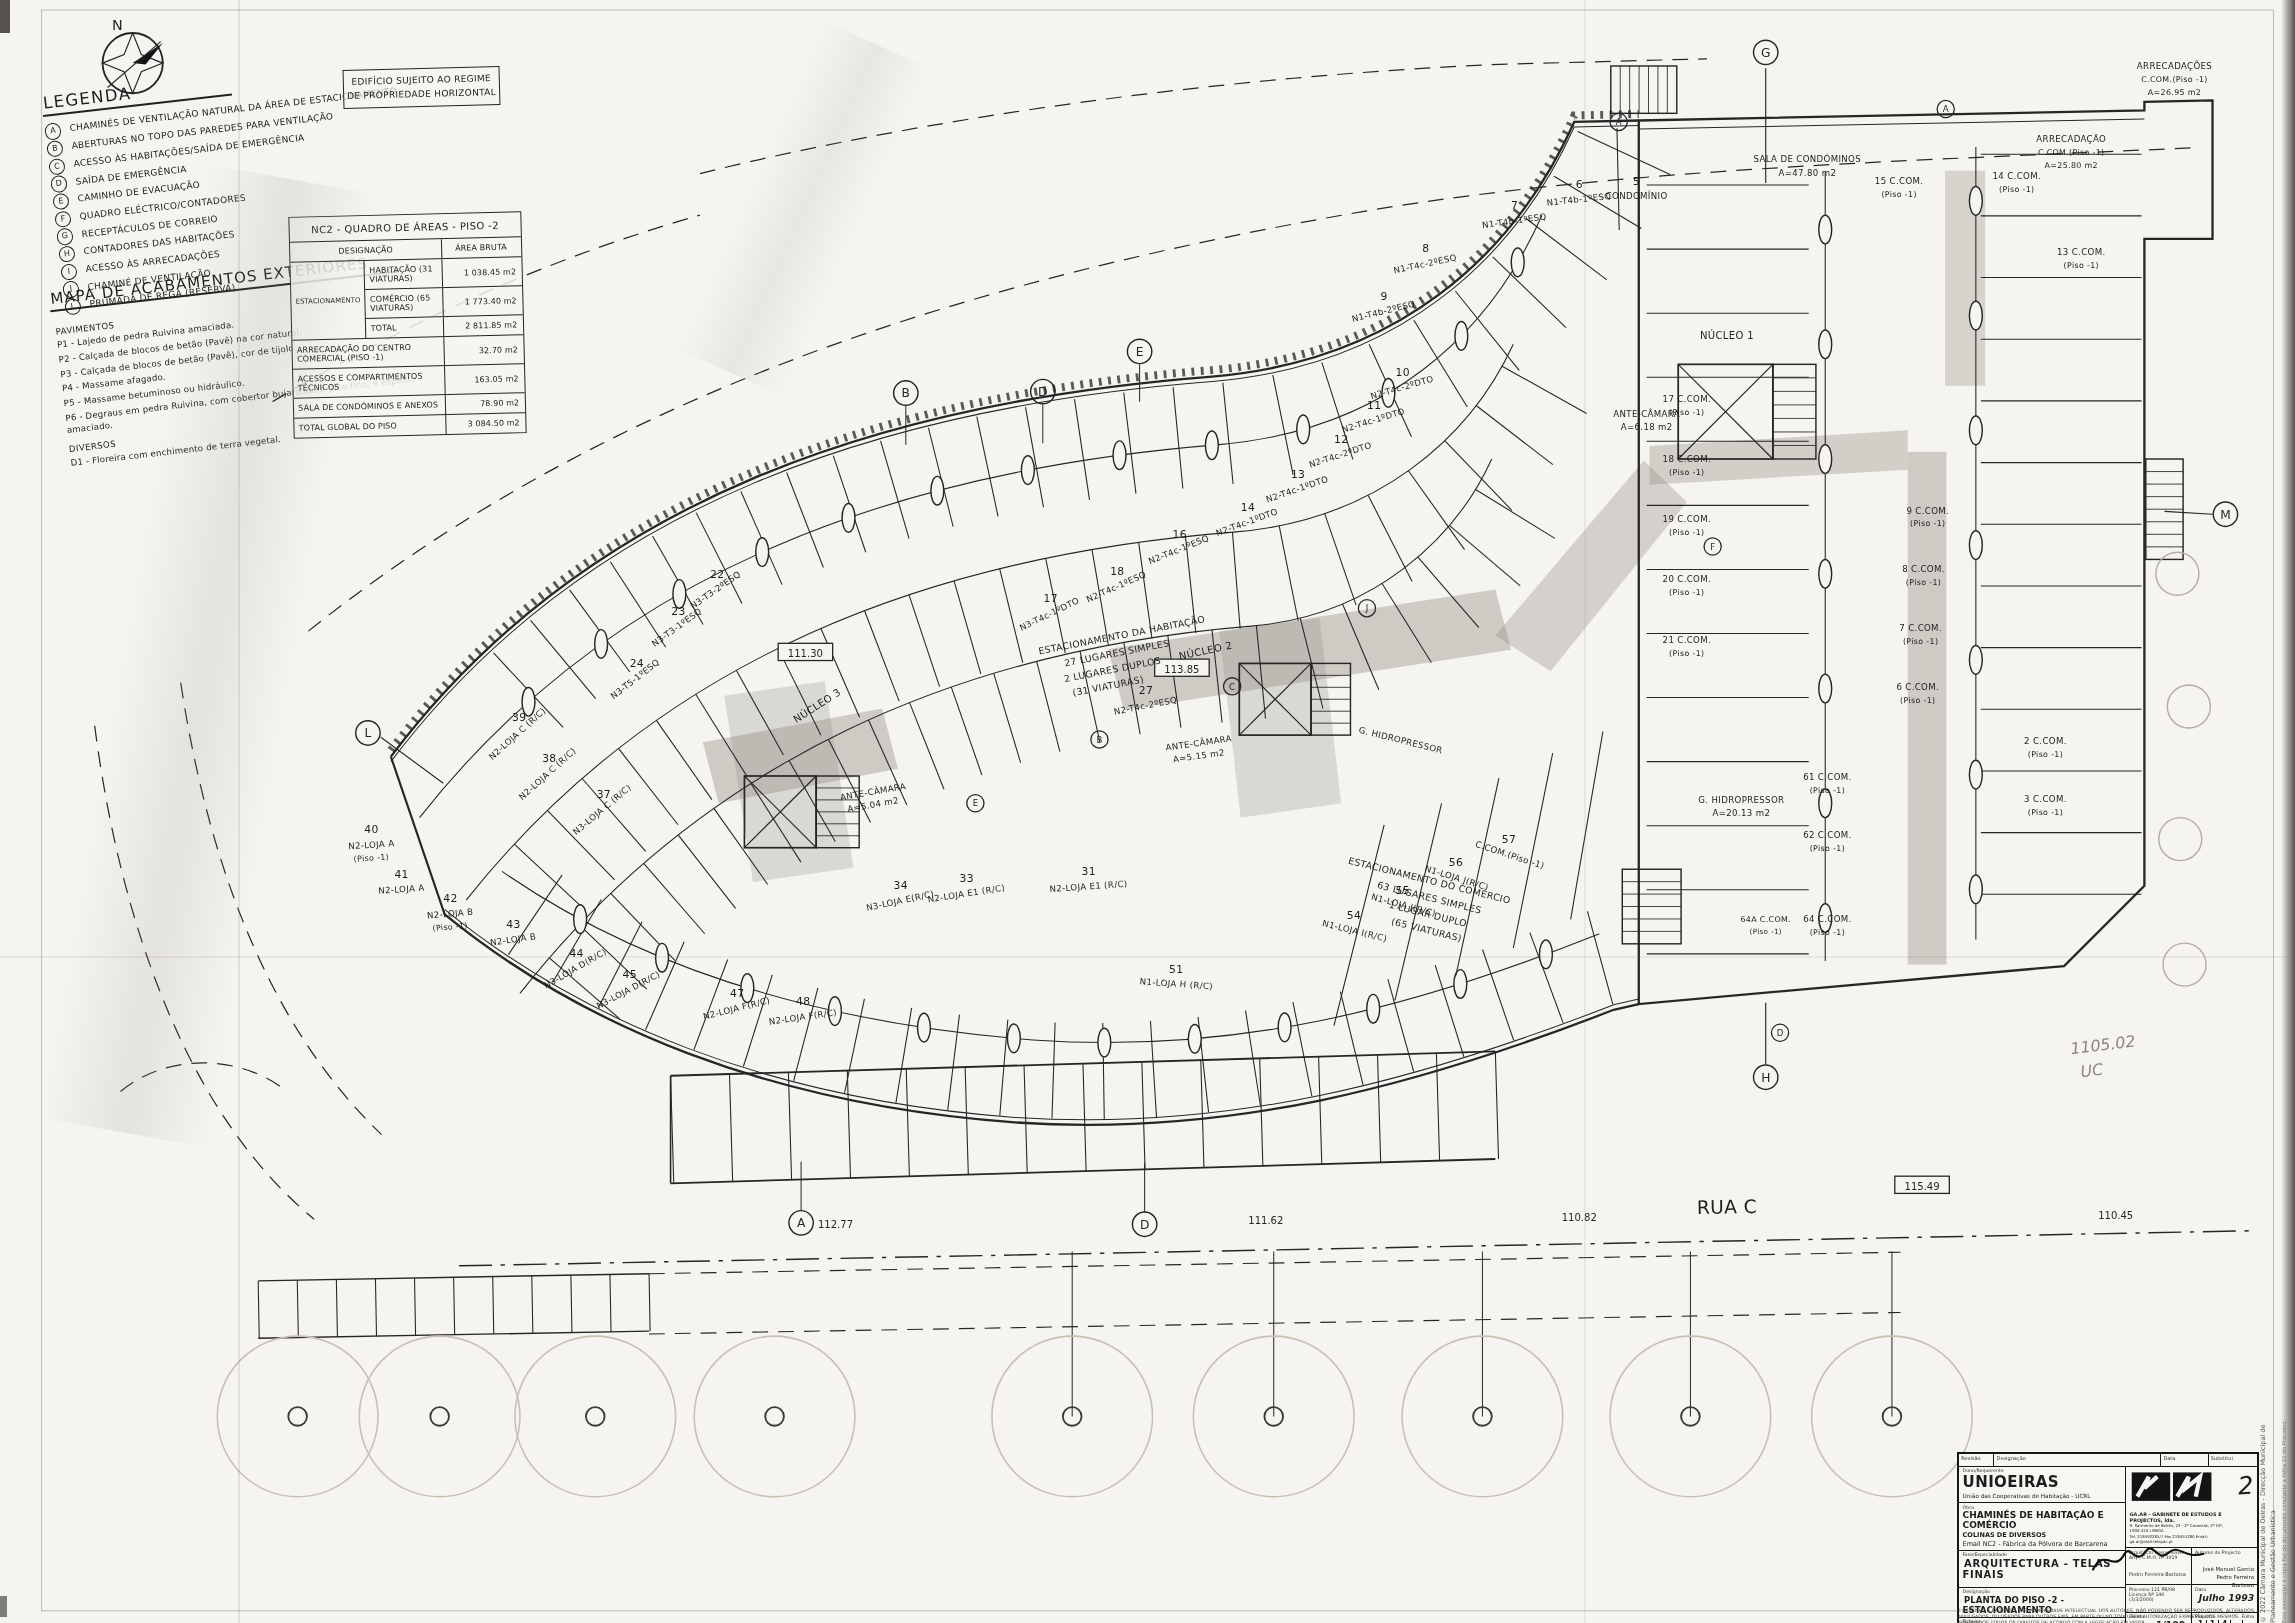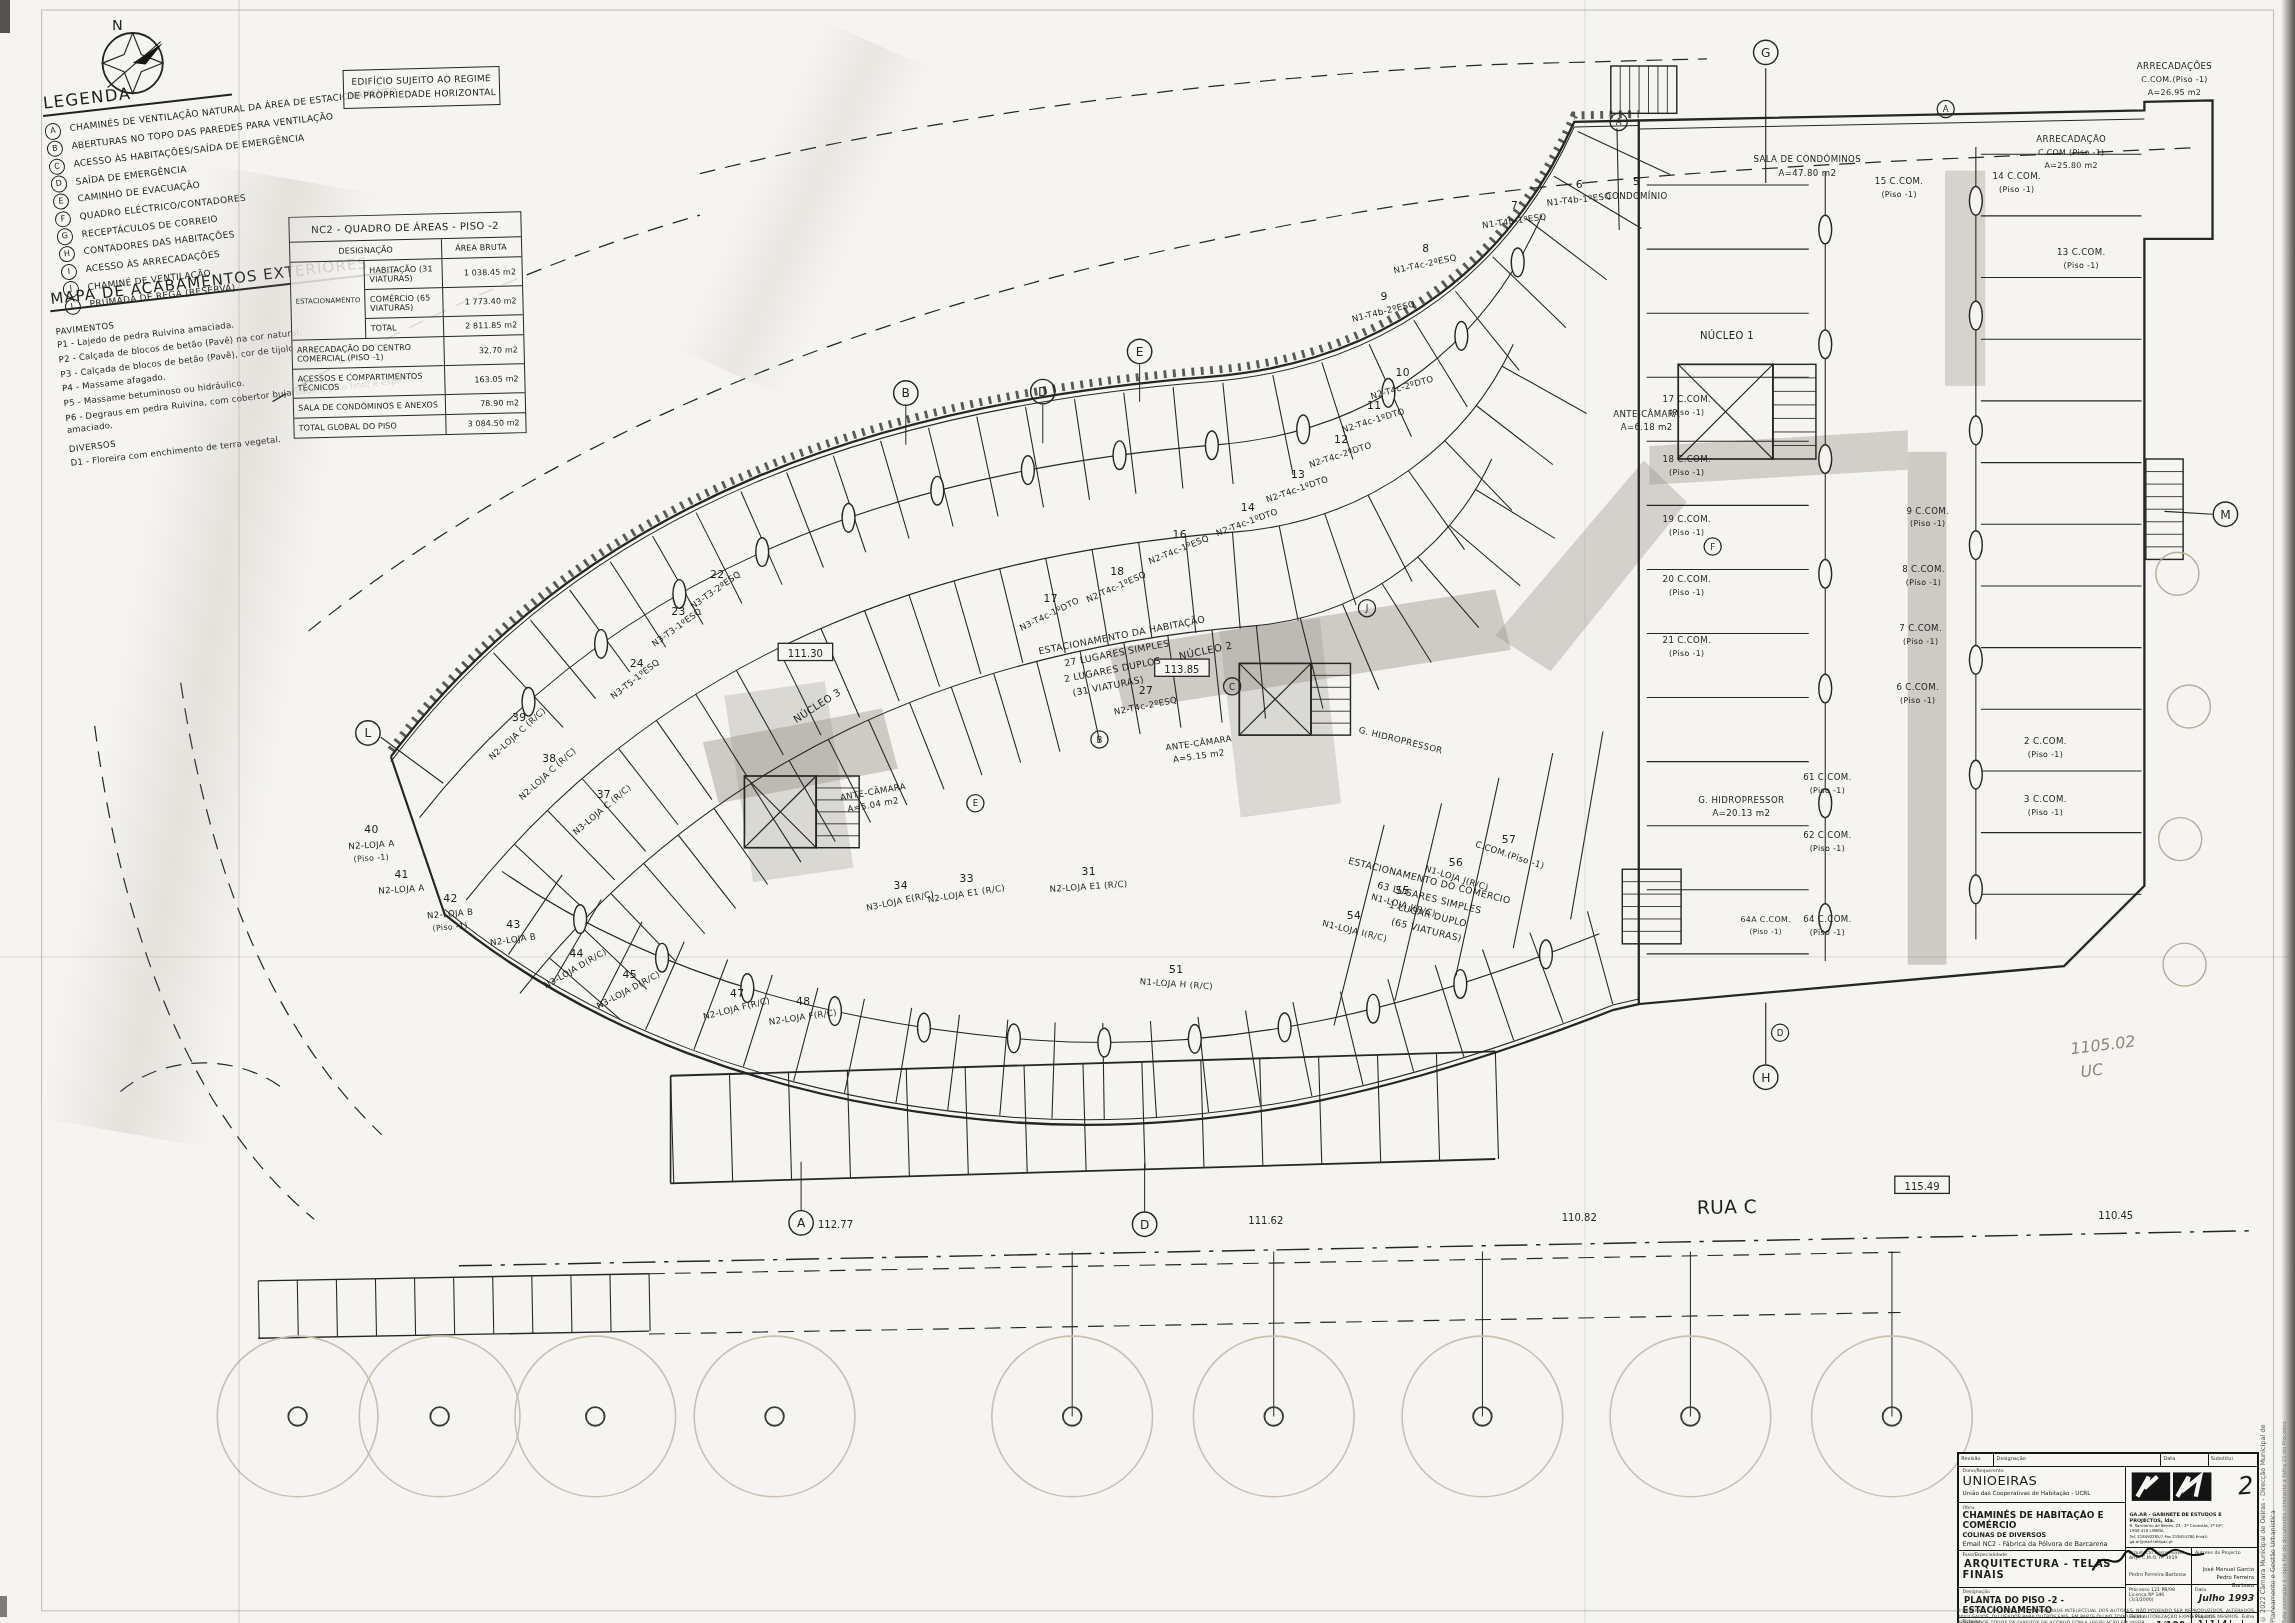--- a/index.html
+++ b/index.html
@@ -54,21 +54,21 @@
   .tb .mini{display:flex;border-bottom:1.4px solid #161616;height:11.5px;}
   .tb .mini div{flex:1;border-right:1.1px solid #161616;font-size:5px;color:#333;padding:0.7px 2.2px;}
   .tb .mini div:last-child{border-right:none;}
   .tb-main{display:flex;}
   .tb-left{flex:0 0 166px;border-right:1.4px solid #161616;display:flex;flex-direction:column;}
   .tb-right{flex:1;display:flex;flex-direction:column;}
   .cell{border-bottom:1.4px solid #161616;padding:1.4px 3.6px;position:relative;}
   .cell:last-child{border-bottom:none;}
   .lab{font-size:4.7px;color:#333;display:block;}
   .b{font-weight:bold;}
-  .client-name{font-size:13px;font-weight:normal;letter-spacing:0.4px;margin-top:34px;}
+  .client-name{font-size:15px;font-weight:bold;letter-spacing:0.4px;margin-top:34px;}
   .client-sub{font-size:5.7px;}
   .work-name{font-size:9px;font-weight:bold;}
   .work-sub{font-size:6.5px;}
   .phase-name{font-size:10px;font-weight:bold;letter-spacing:0.7px;padding:5.7px 0 4.3px 1.4px;}
   .title-name{font-size:8.6px;font-weight:bold;padding:5.7px 0 4.3px 1.4px;margin-top:48px;}
   .logo-cell{height:75px;display:flex;align-items:flex-start;padding-top:4.3px;}
   .firm{font-size:4.9px;font-weight:bold;margin-top:1.4px;}
   .firm-addr{font-size:3.9px;color:#222;line-height:1.35;}
   .hand2{font-size:24.4px;font-style:italic;transform:rotate(-4deg);margin-left:7.2px;color:#1b1b1b;}
   .split{display:flex;flex:1;}

